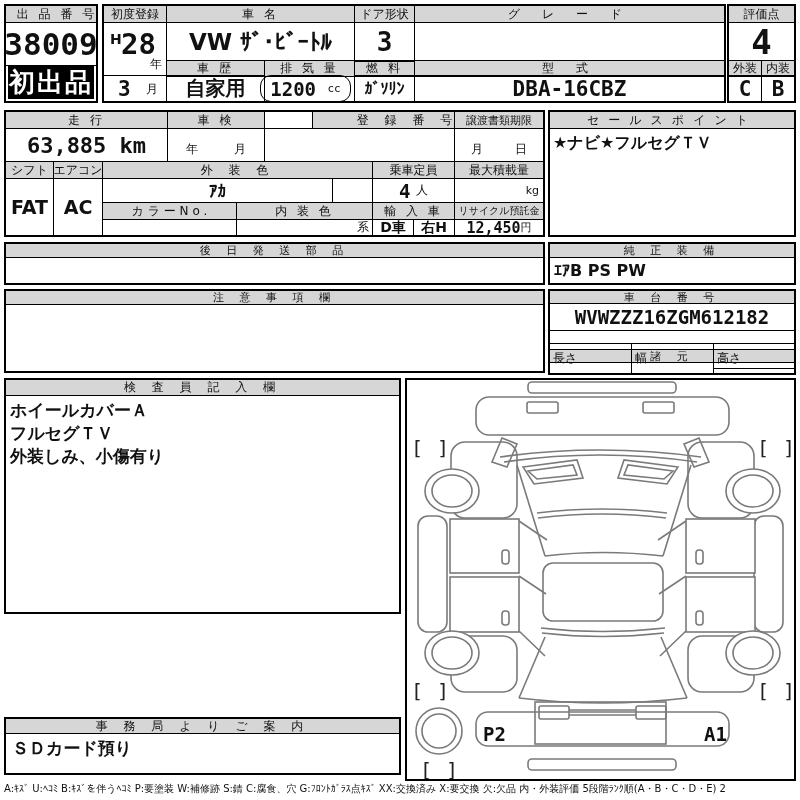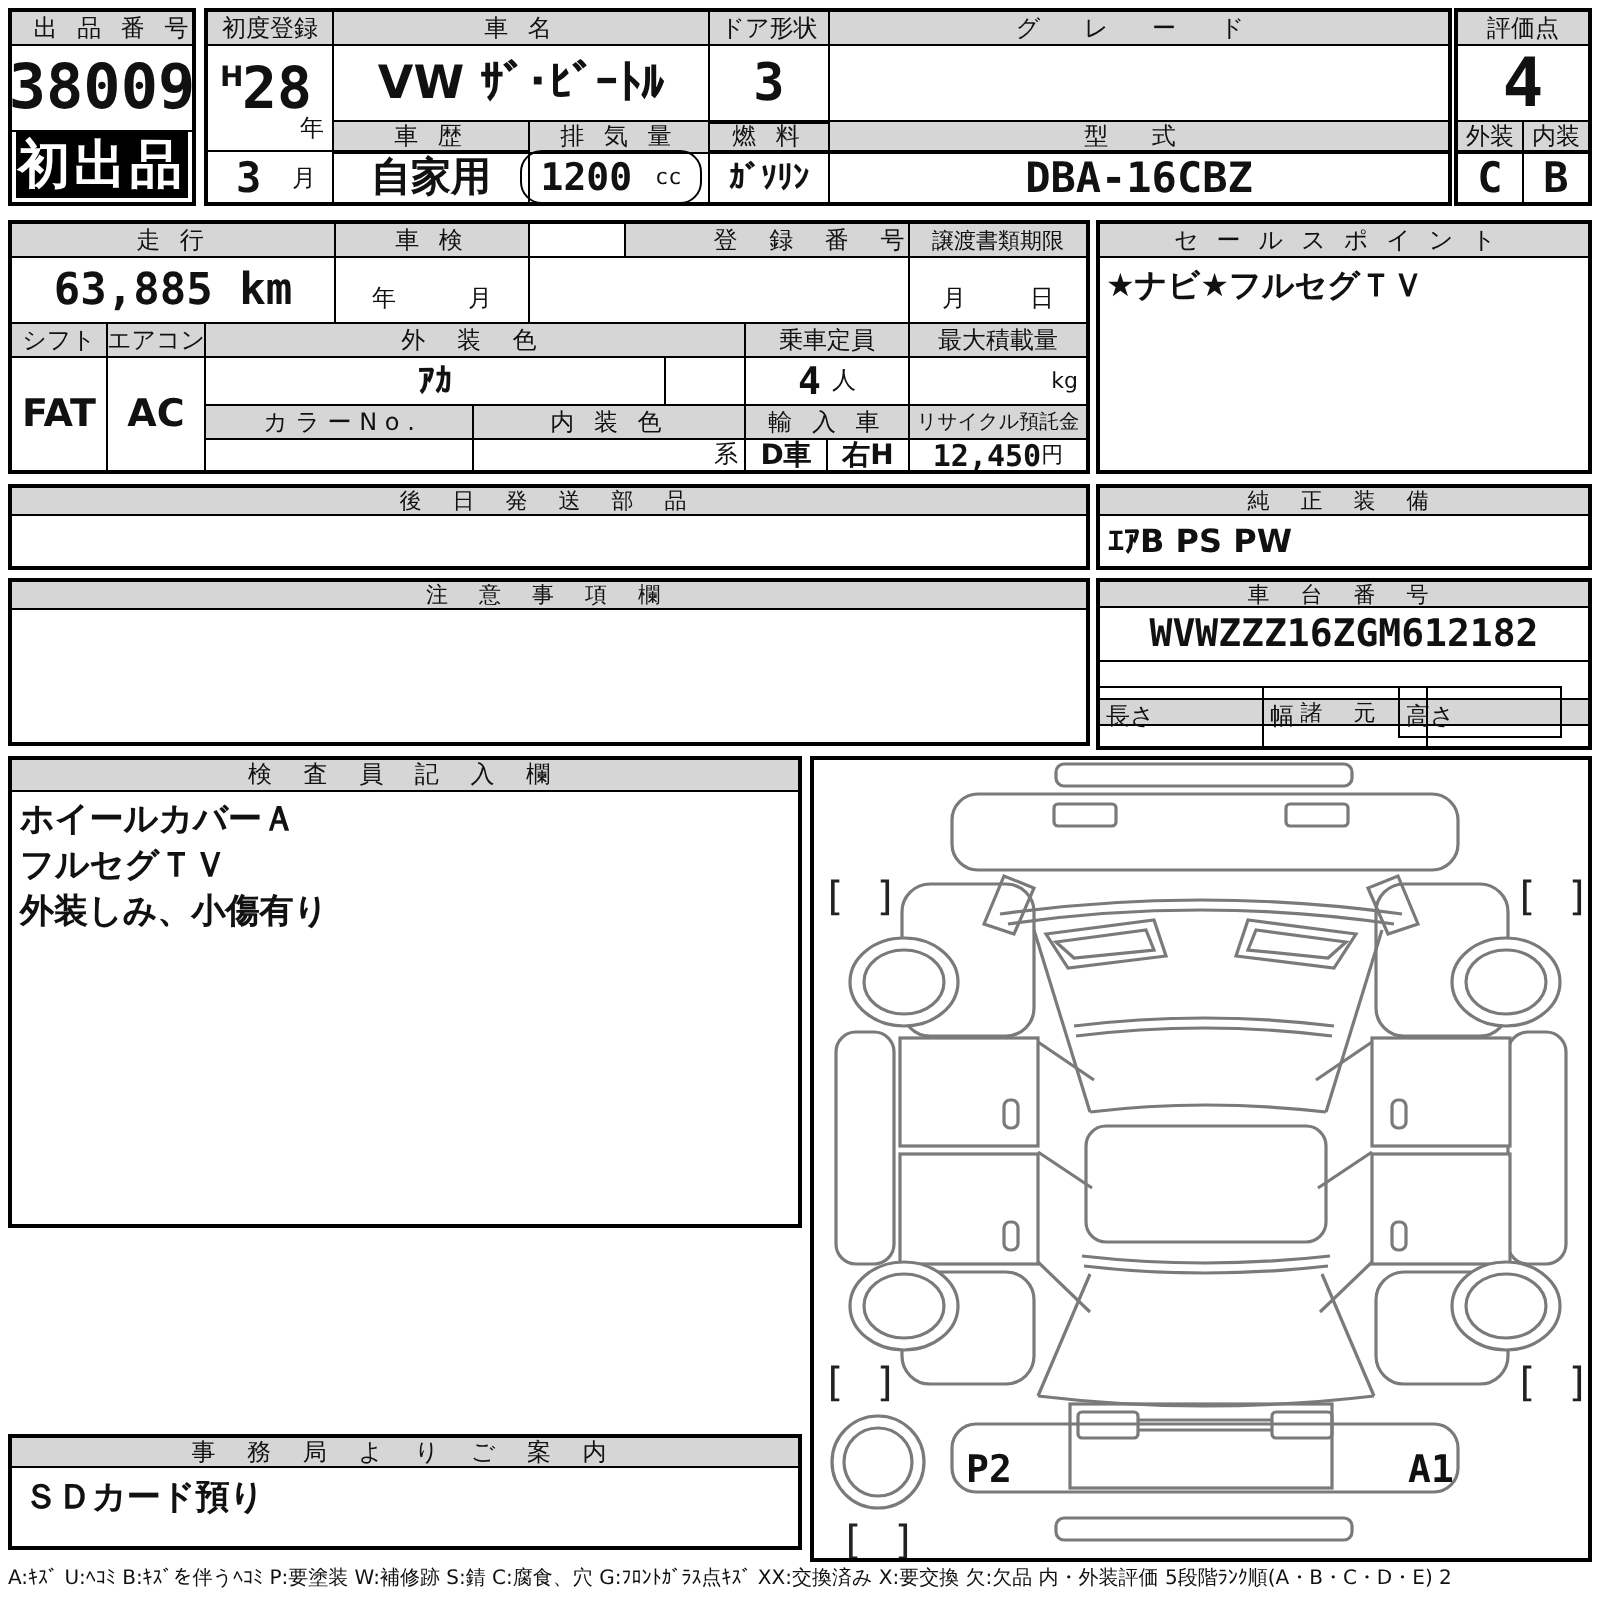--- a/index.html
+++ b/index.html
@@ -150,21 +150,21 @@
     <div class="cell val mono" style="left:-1px;top:12px;width:246px;height:28px;font-size:19px;">WVWZZZ16ZGM612182</div>
     <div class="cell hdr ls6" style="left:-1px;top:39px;width:246px;height:14px;font-size:11px;margin-top:19px;">諸 元</div>
     <div class="cell" style="left:-1px;top:52px;width:83px;height:31px;">
       <span style="position:absolute;left:3px;top:6px;font-size:12px;">長さ</span>
       <span style="position:absolute;right:4px;bottom:2px;"></span>
     </div>
     <div class="cell" style="left:81px;top:52px;width:83px;height:31px;">
       <span style="position:absolute;left:3px;top:6px;font-size:12px;">幅</span>
       <span style="position:absolute;right:4px;bottom:2px;"></span>
     </div>
-    <div class="cell" style="left:149px;top:52px;width:82px;height:26px;">
+    <div class="cell" style="left:163px;top:52px;width:82px;height:26px;">
       <span style="position:absolute;left:3px;top:6px;font-size:12px;">高さ</span>
       <span style="position:absolute;right:4px;bottom:2px;"></span>
     </div>
   </div>
 
   <div class="box" style="left:4px;top:378px;width:397px;height:236px;">
     <div class="cell hdr ls6" style="left:-1px;top:-1px;width:395px;height:17px;">検 査 員 記 入 欄</div>
     <div style="position:absolute;left:4px;top:19px;font-size:17px;font-weight:bold;line-height:23px;">
       <div>ホイールカバーＡ</div>
       <div>フルセグＴＶ</div>

